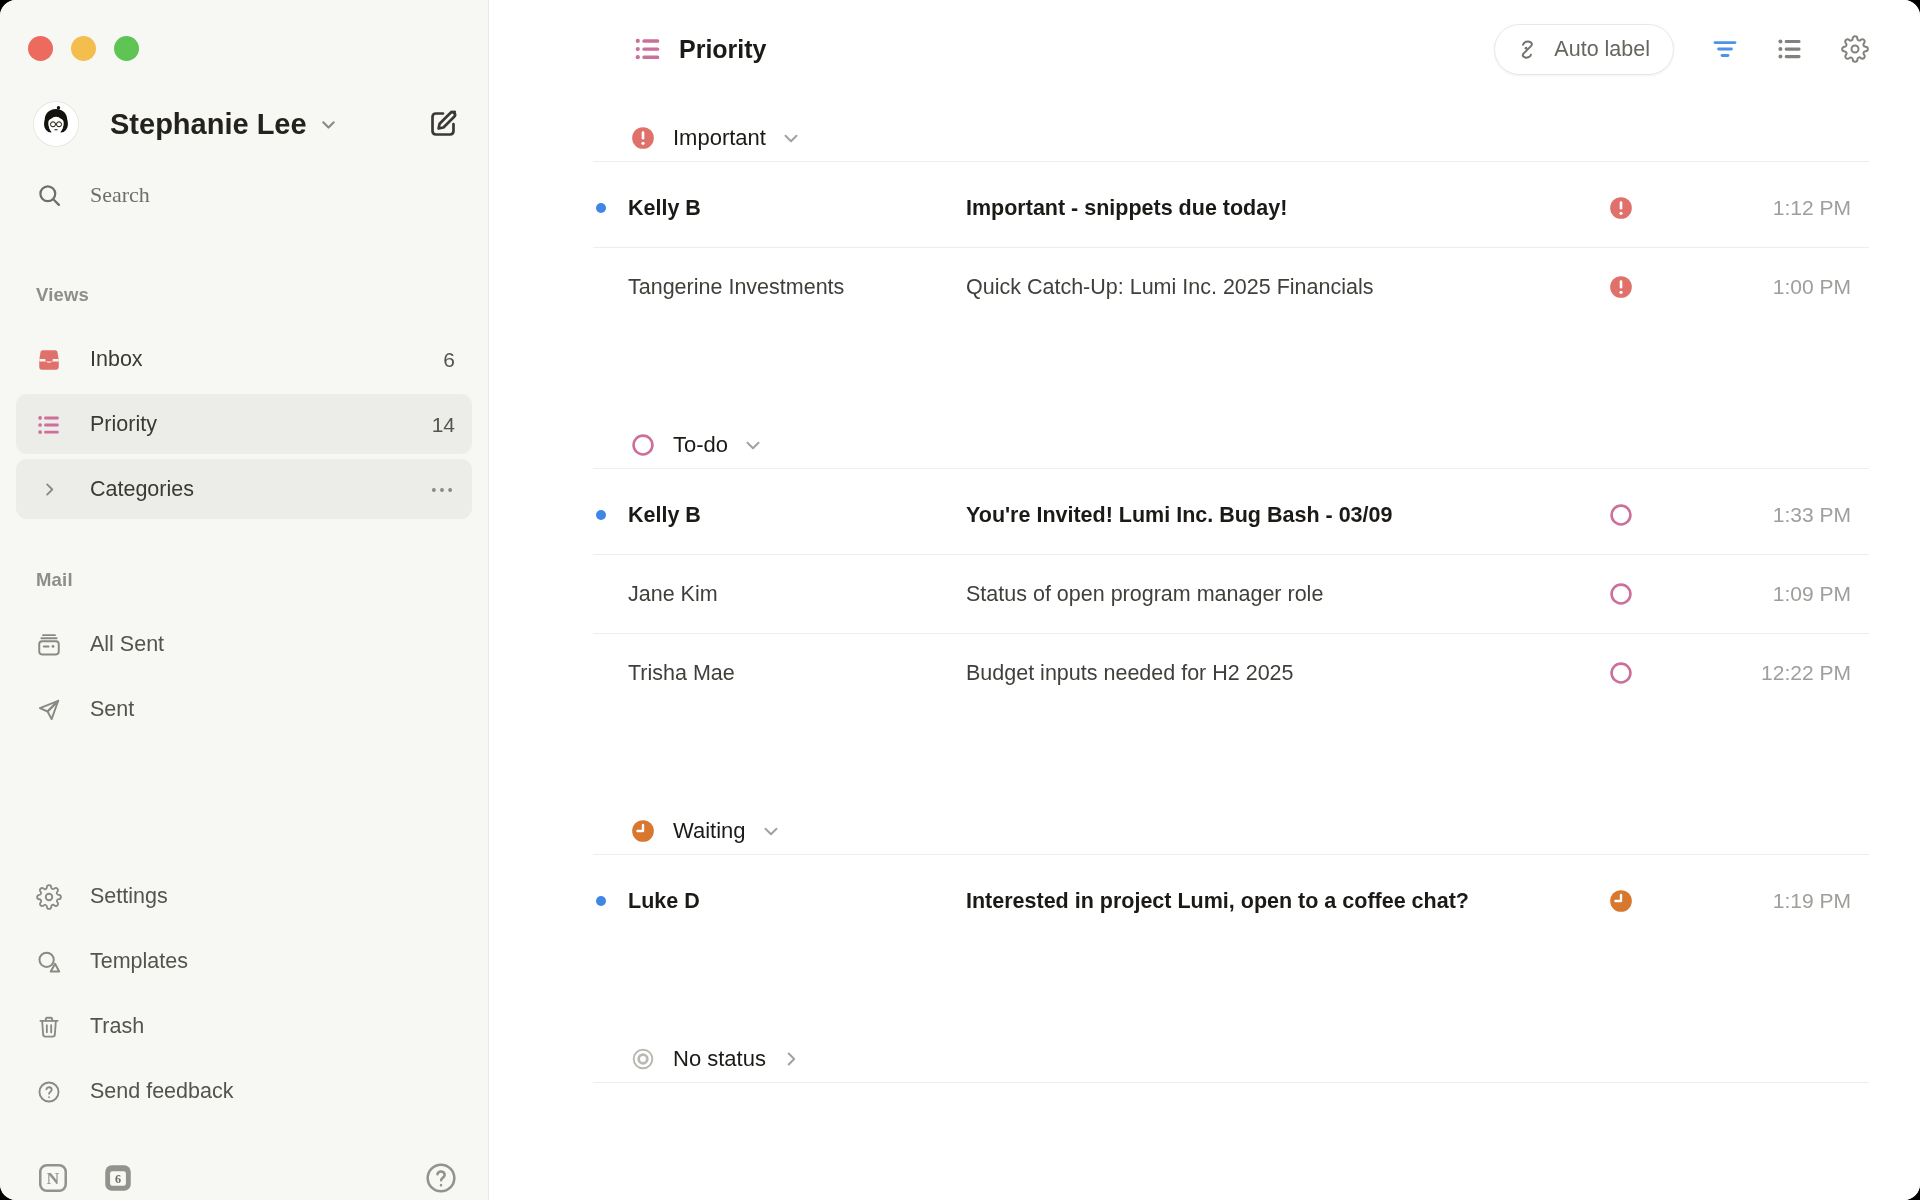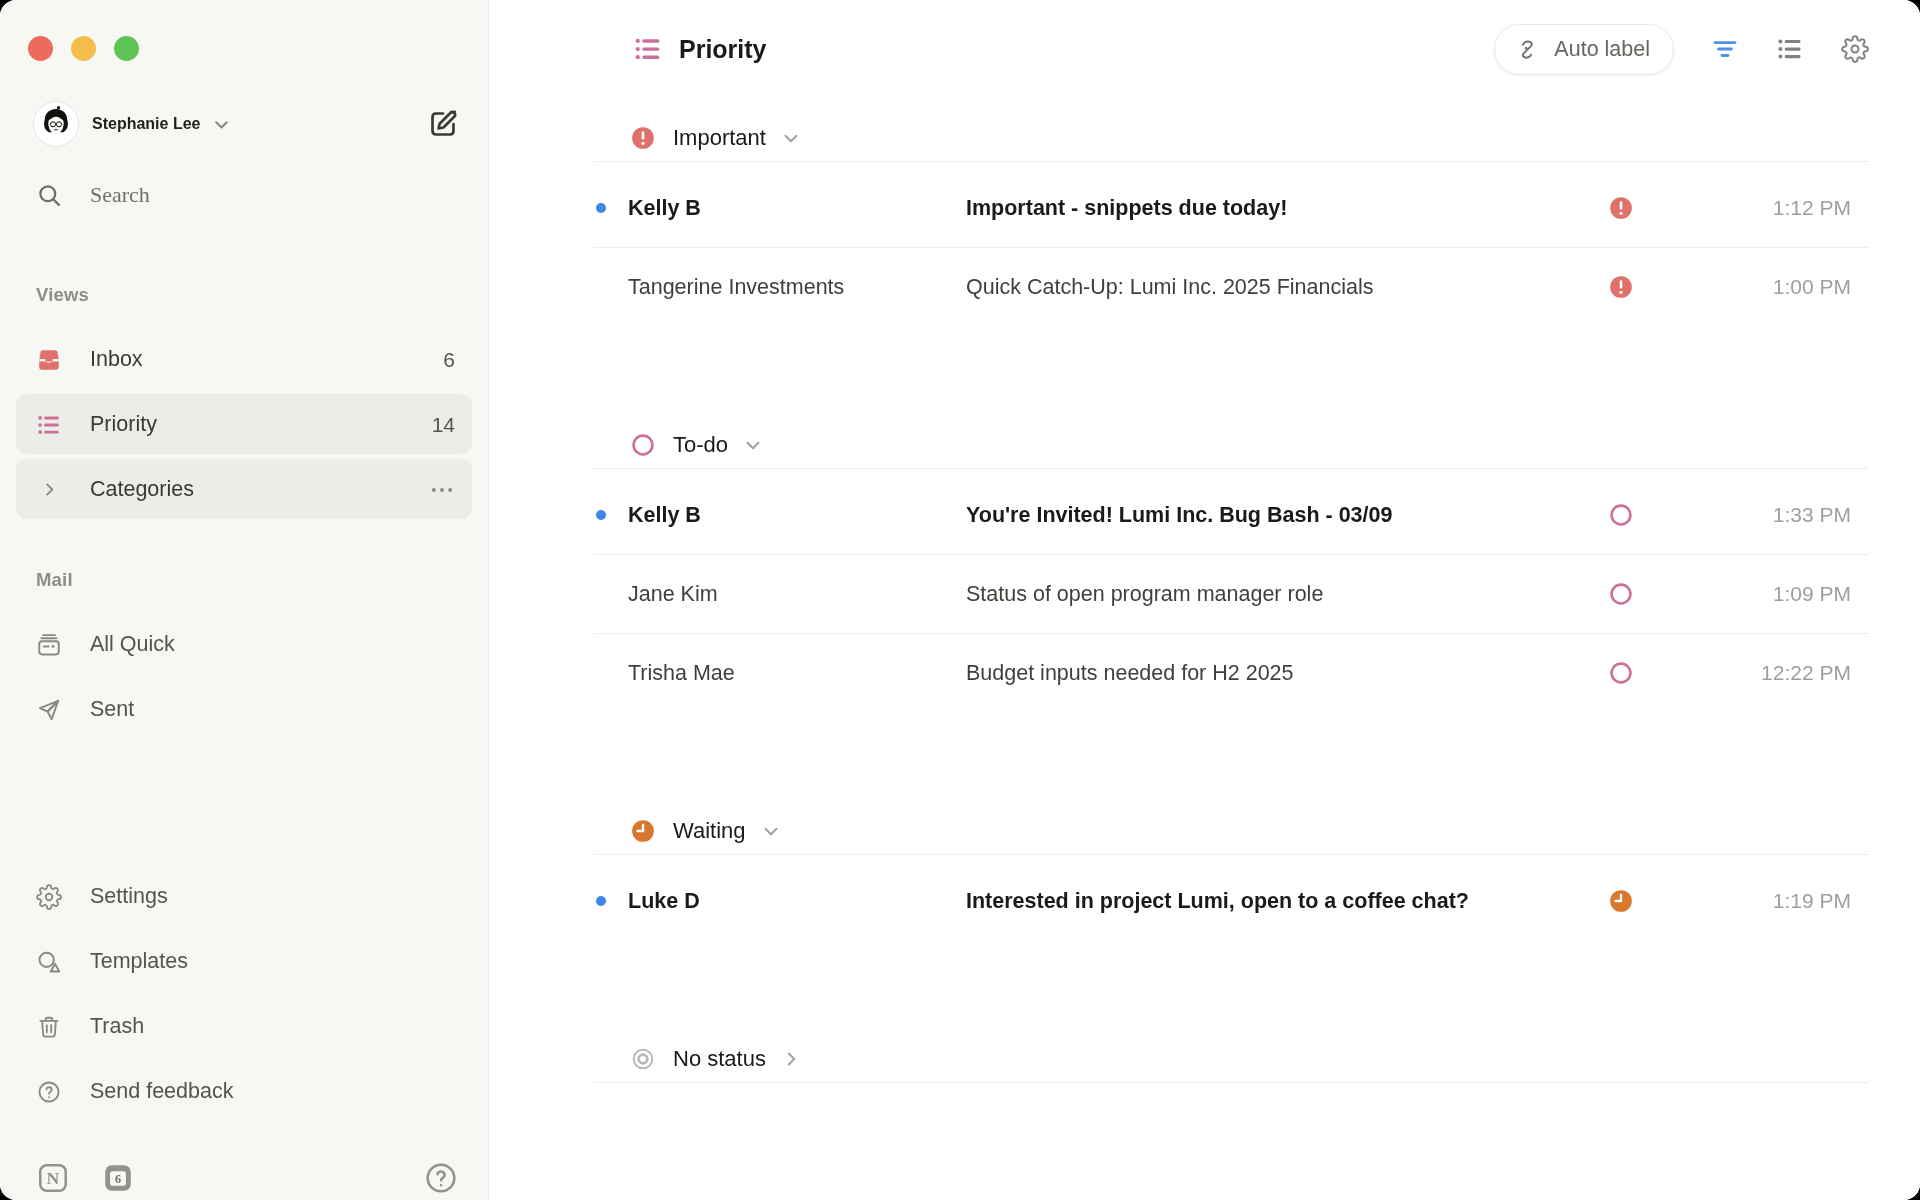--- a/index.html
+++ b/index.html
@@ -7,21 +7,21 @@
   .window{position:absolute;inset:0;border-radius:16px;overflow:hidden;background:#fff;}
 
   
   .sidebar{position:absolute;left:0;top:0;width:488px;height:100%;background:#F7F7F4;border-right:1px solid #E9E9E6;}
   .traffic{position:absolute;top:36px;left:28px;display:flex;gap:18px;}
   .traffic span{width:25px;height:25px;border-radius:50%;display:block;}
   .t-red{background:#EC6A5E;} .t-yellow{background:#F4BE4F;} .t-green{background:#5EC454;}
 
   .profile{position:absolute;top:100px;left:34px;right:28px;height:48px;display:flex;align-items:center;}
   .avatar{width:44px;height:44px;border-radius:50%;overflow:hidden;flex:none;box-shadow:0 0 0 1px rgba(0,0,0,.07);background:#fff;}
-  .profile-name{margin-left:14px;font-size:16px;font-weight:700;color:#24221D;}
+  .profile-name{margin-left:32px;font-size:29px;font-weight:700;color:#24221D;}
   .chev-sm{margin-left:11px;width:21px;height:21px;flex:none;}
   .compose-btn{margin-left:auto;width:34px;height:34px;flex:none;cursor:pointer;}
 
   .search-row{position:absolute;top:182px;left:36px;right:28px;height:44px;display:flex;align-items:flex-start;font-family:Liberation Serif, serif;}
   .search-row .s-icon{width:27px;height:27px;margin-right:27px;flex:none;}
   .search-label{font-size:22px;color:#6F6E69;}
 
   .side-label{position:absolute;left:36px;font-size:18.5px;font-weight:600;color:#8E8D89;letter-spacing:.2px;}
   #lbl-views{top:284px;} #lbl-mail{top:569px;}
 
@@ -172,21 +172,21 @@
       <div class="nav-item nav-muted">
         <span class="nav-icon">
           <svg viewBox="0 0 24 24" fill="none" stroke="#8A8984" stroke-width="1.8" stroke-linecap="round">
               <path d="M6.5 2.9h11"></path>
               <path d="M5 5.7h14"></path>
               <rect x="3" y="8.5" width="18" height="12.2" rx="2.6"></rect>
               <path d="M7.2 13.3h4.4"></path>
               <circle cx="15.7" cy="13.3" r="1.3" fill="#8A8984" stroke="none"></circle>
             </svg>
         </span>
-        <span class="nav-label">All Quick</span>
+        <span class="nav-label">All Sent</span>
       </div>
       <div class="nav-item nav-muted">
         <span class="nav-icon">
           <svg viewBox="0 0 24 24" fill="none" stroke="#8A8984" stroke-width="1.8" stroke-linejoin="round" stroke-linecap="round">
               <path d="M20.5 3.5L3.6 10.3l7.1 3.1z"></path>
               <path d="M20.5 3.5l-6.1 16.9-3.7-7z"></path>
             </svg>
         </span>
         <span class="nav-label">Sent</span>
       </div>

